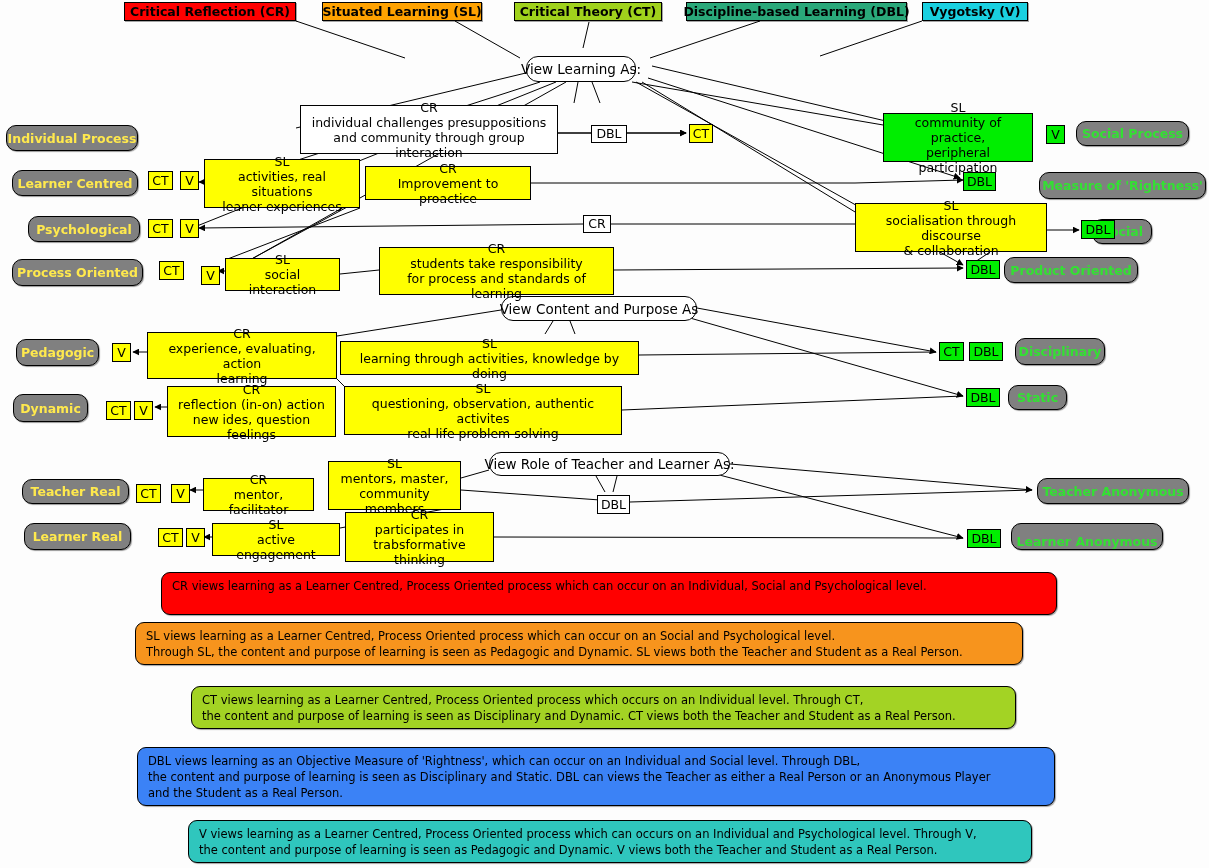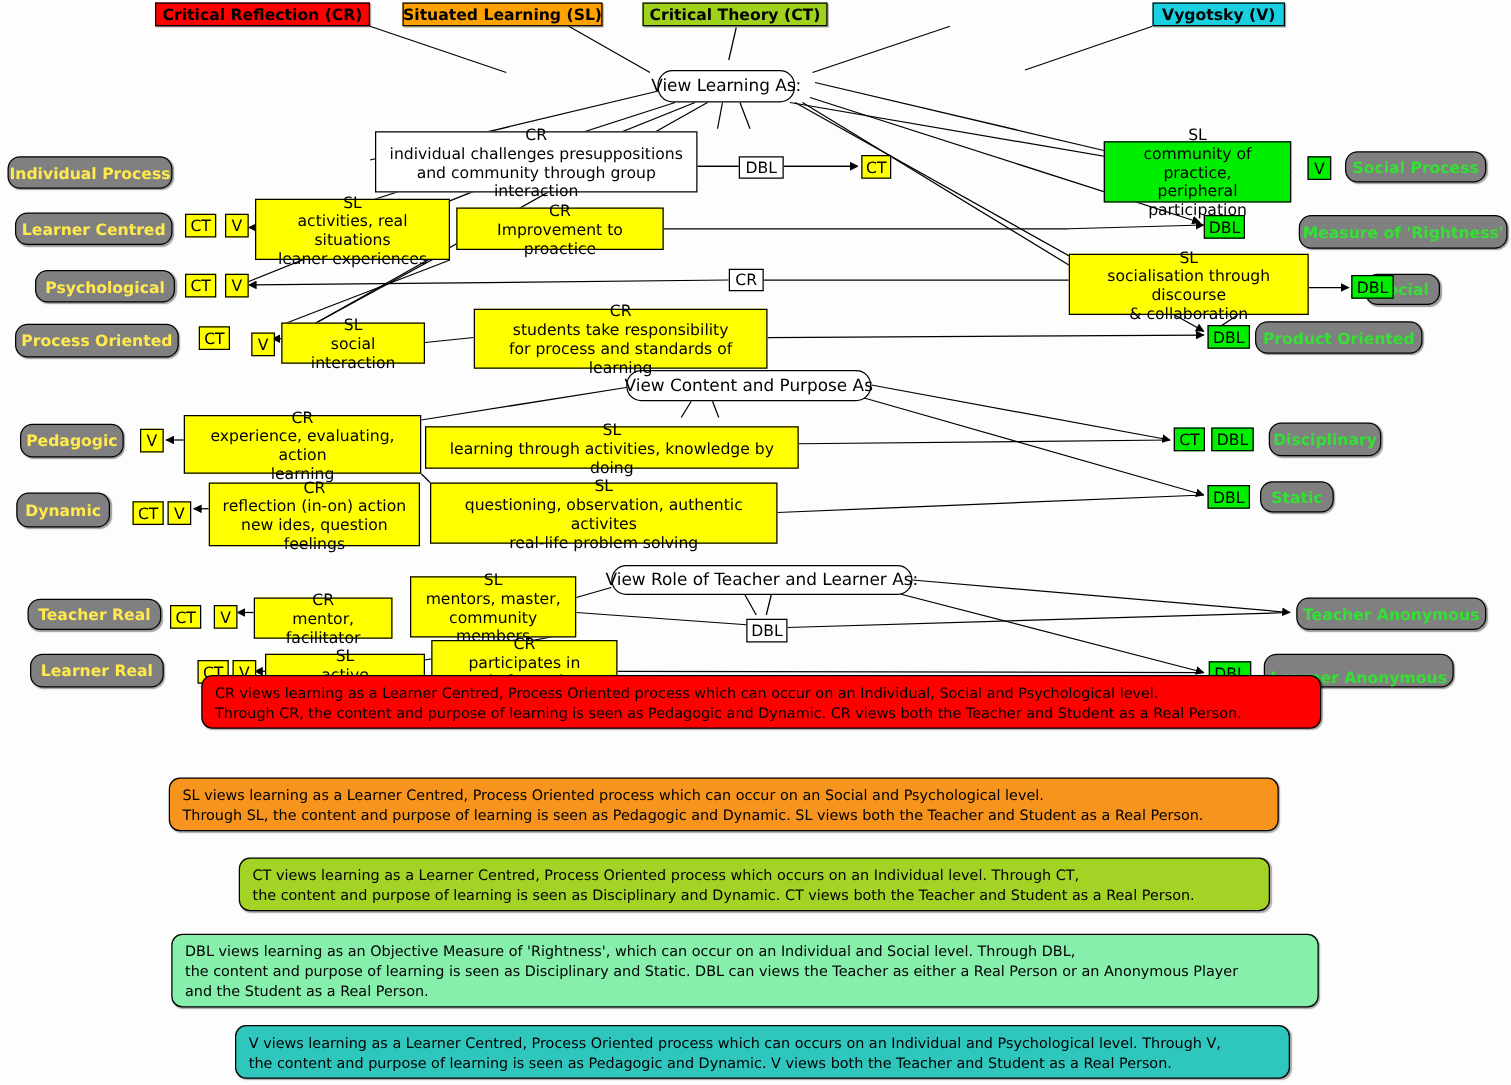--- a/index.html
+++ b/index.html
@@ -158,20 +158,23 @@
 
 <div class="node theory" style="left: 124px; top: 2px; width: 172px; height: 19px; background: rgb(255, 0, 0);">
       <span>Critical Reflection (CR)</span>
     </div>
     <div class="node theory" style="left: 322px; top: 2px; width: 160px; height: 19px; background: rgb(255, 162, 0);">
       <span>Situated Learning (SL)</span>
     </div>
     <div class="node theory" style="left: 514px; top: 2px; width: 148px; height: 19px; background: rgb(160, 210, 28);">
       <span>Critical Theory (CT)</span>
     </div>
+    <div class="node theory" style="left: 686px; top: 2px; width: 221px; height: 19px; background: rgb(42, 168, 122);">
+      <span>Discipline-based Learning (DBL)</span>
+    </div>
     <div class="node theory" style="left: 922px; top: 2px; width: 106px; height: 19px; background: rgb(26, 208, 224);">
       <span>Vygotsky (V)</span>
     </div>
     <div class="node pill" style="left: 526px; top: 56px; width: 110px; height: 26px;">
       <span>View Learning As:</span>
     </div>
     <div class="node pill" style="left: 501px; top: 296px; width: 196px; height: 25px;">
       <span>View Content and Purpose As</span>
     </div>
     <div class="node pill" style="left: 489px; top: 452px; width: 241px; height: 24px;">
@@ -363,33 +366,32 @@
     </div>
     <div class="node badge yellow" style="left: 158px; top: 528px; width: 25px; height: 19px;">
       <span>CT</span>
     </div>
     <div class="node badge yellow" style="left: 186px; top: 528px; width: 19px; height: 19px;">
       <span>V</span>
     </div>
     <div class="node badge green" style="left: 967px; top: 529px; width: 34px; height: 19px;">
       <span>DBL</span>
     </div>
-    <div class="summary" style="left: 161px; top: 540px; width: 896px; height: 43px; background: rgb(255, 0, 0);">
+    <div class="summary" style="left: 161px; top: 572px; width: 896px; height: 43px; background: rgb(255, 0, 0);">
       <p>CR views learning as a Learner Centred, Process Oriented process which can occur on an Individual, Social and Psychological level.</p>
-      <p> Through CR, the content and purpose of learning is seen as Pedagogic and Dynamic.   CR views both the Teacher and Student as a Real Person.</p>
     </div>
     <div class="summary" style="left: 135px; top: 622px; width: 888px; height: 43px; background: rgb(247, 148, 29);">
       <p>SL views learning as a Learner Centred, Process Oriented process which can occur on an Social and Psychological level.</p>
       <p>Through SL, the content and purpose of learning is seen as Pedagogic and Dynamic.   SL views both the Teacher and Student as a Real Person.</p>
     </div>
     <div class="summary" style="left: 191px; top: 686px; width: 825px; height: 43px; background: rgb(163, 211, 36);">
       <p>CT views learning as a Learner Centred, Process Oriented process which occurs on an Individual level.  Through CT,</p>
       <p>the content and purpose of learning is seen as Disciplinary and  Dynamic.  CT views both the Teacher and Student as a Real Person.</p>
     </div>
-    <div class="summary" style="left: 137px; top: 747px; width: 918px; height: 59px; background: #86efac;">
+    <div class="summary" style="left: 137px; top: 747px; width: 918px; height: 59px; background: #3b82f6;">
       <p>DBL views learning as an Objective Measure of 'Rightness', which can occur on an Individual and Social level.  Through DBL,</p>
       <p>the content and purpose of learning is seen as Disciplinary and Static.   DBL can views the Teacher as either a Real Person or an Anonymous Player</p>
       <p>and the Student as a Real Person.</p>
     </div>
     <div class="summary" style="left: 188px; top: 820px; width: 844px; height: 43px; background: rgb(47, 198, 189);">
       <p>V views learning as a Learner Centred, Process Oriented process which can occurs on an Individual and Psychological level.  Through V,</p>
       <p>the content and purpose of learning is seen as Pedagogic and Dynamic.  V views both the Teacher and Student as a Real Person.</p>
     </div>
   </div>
 

